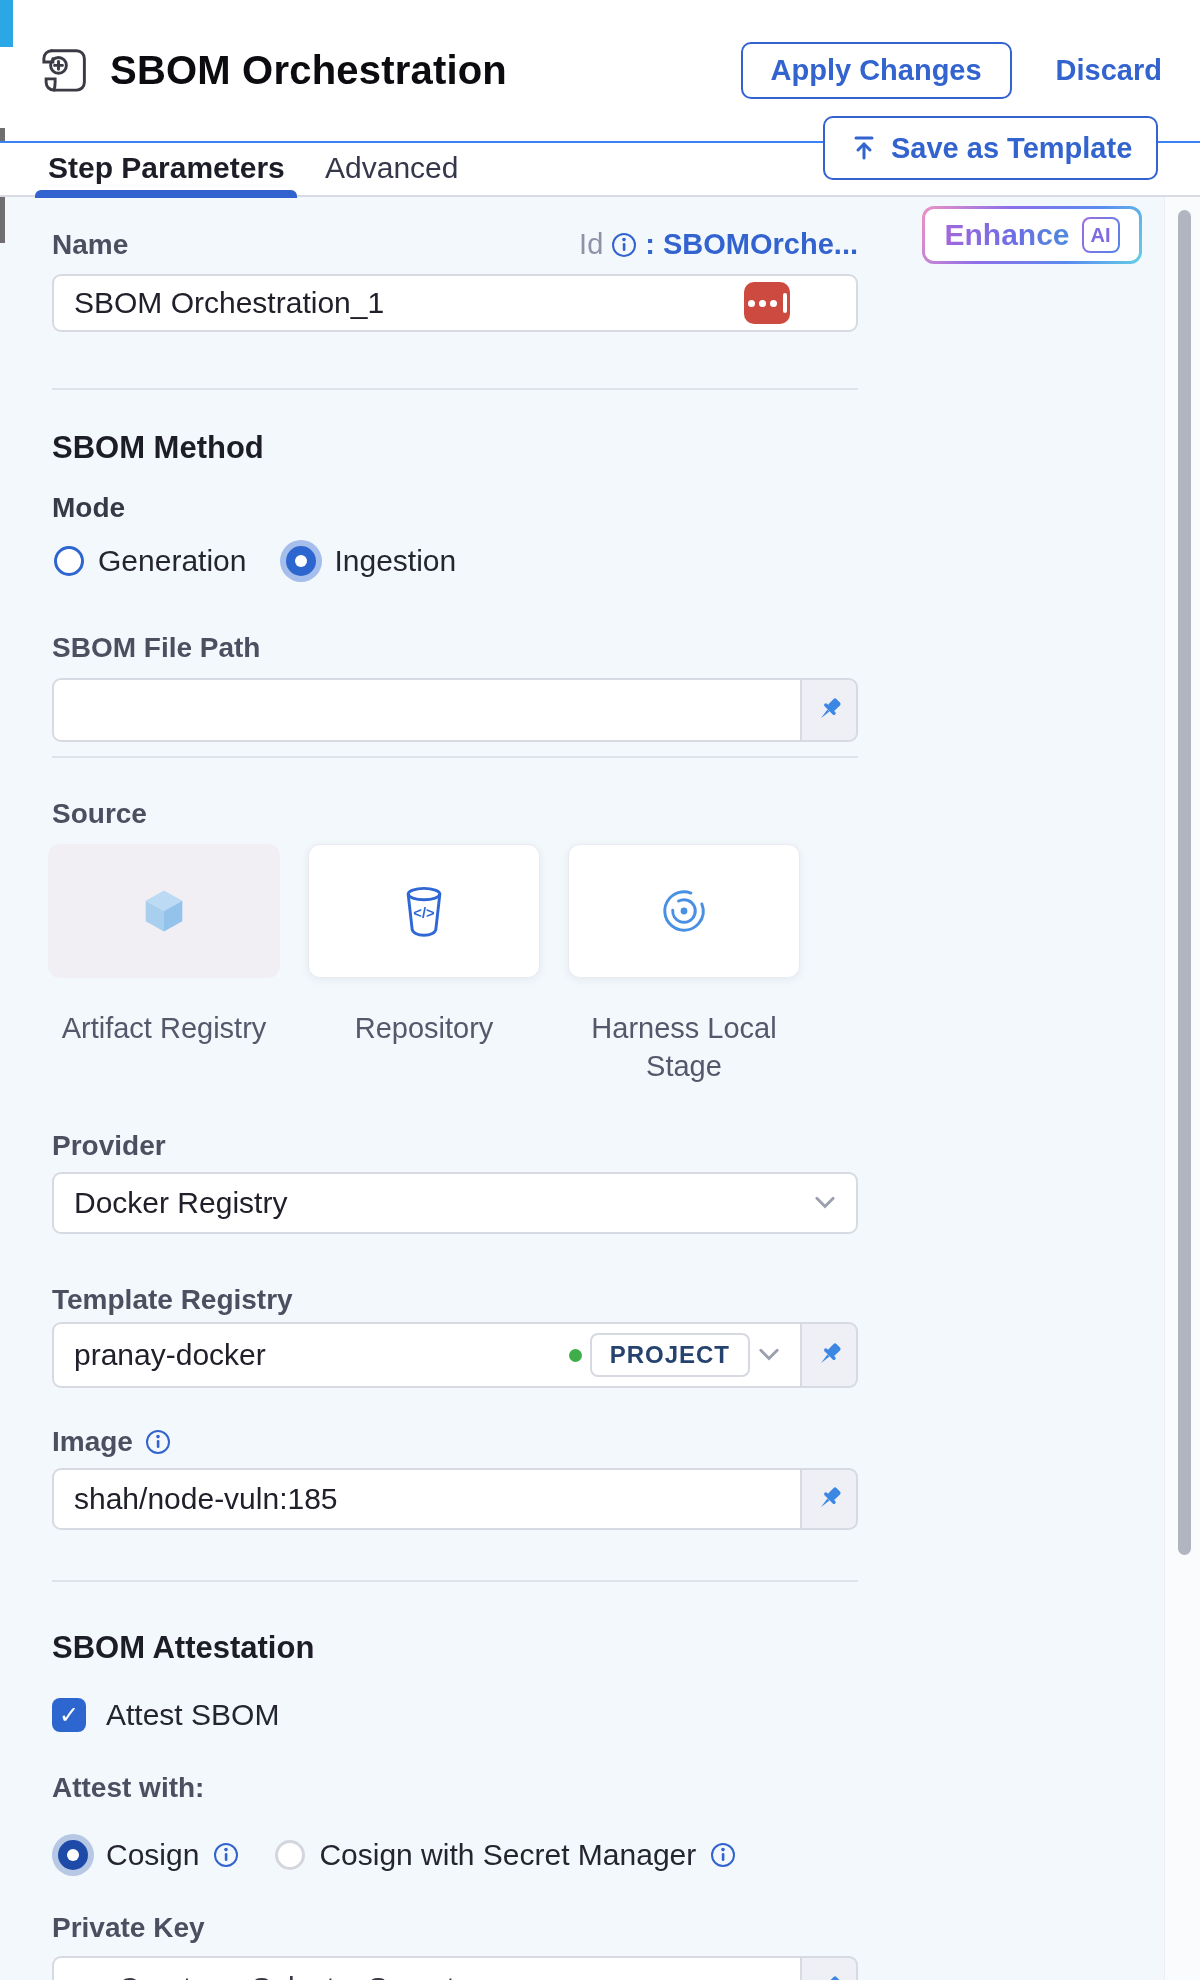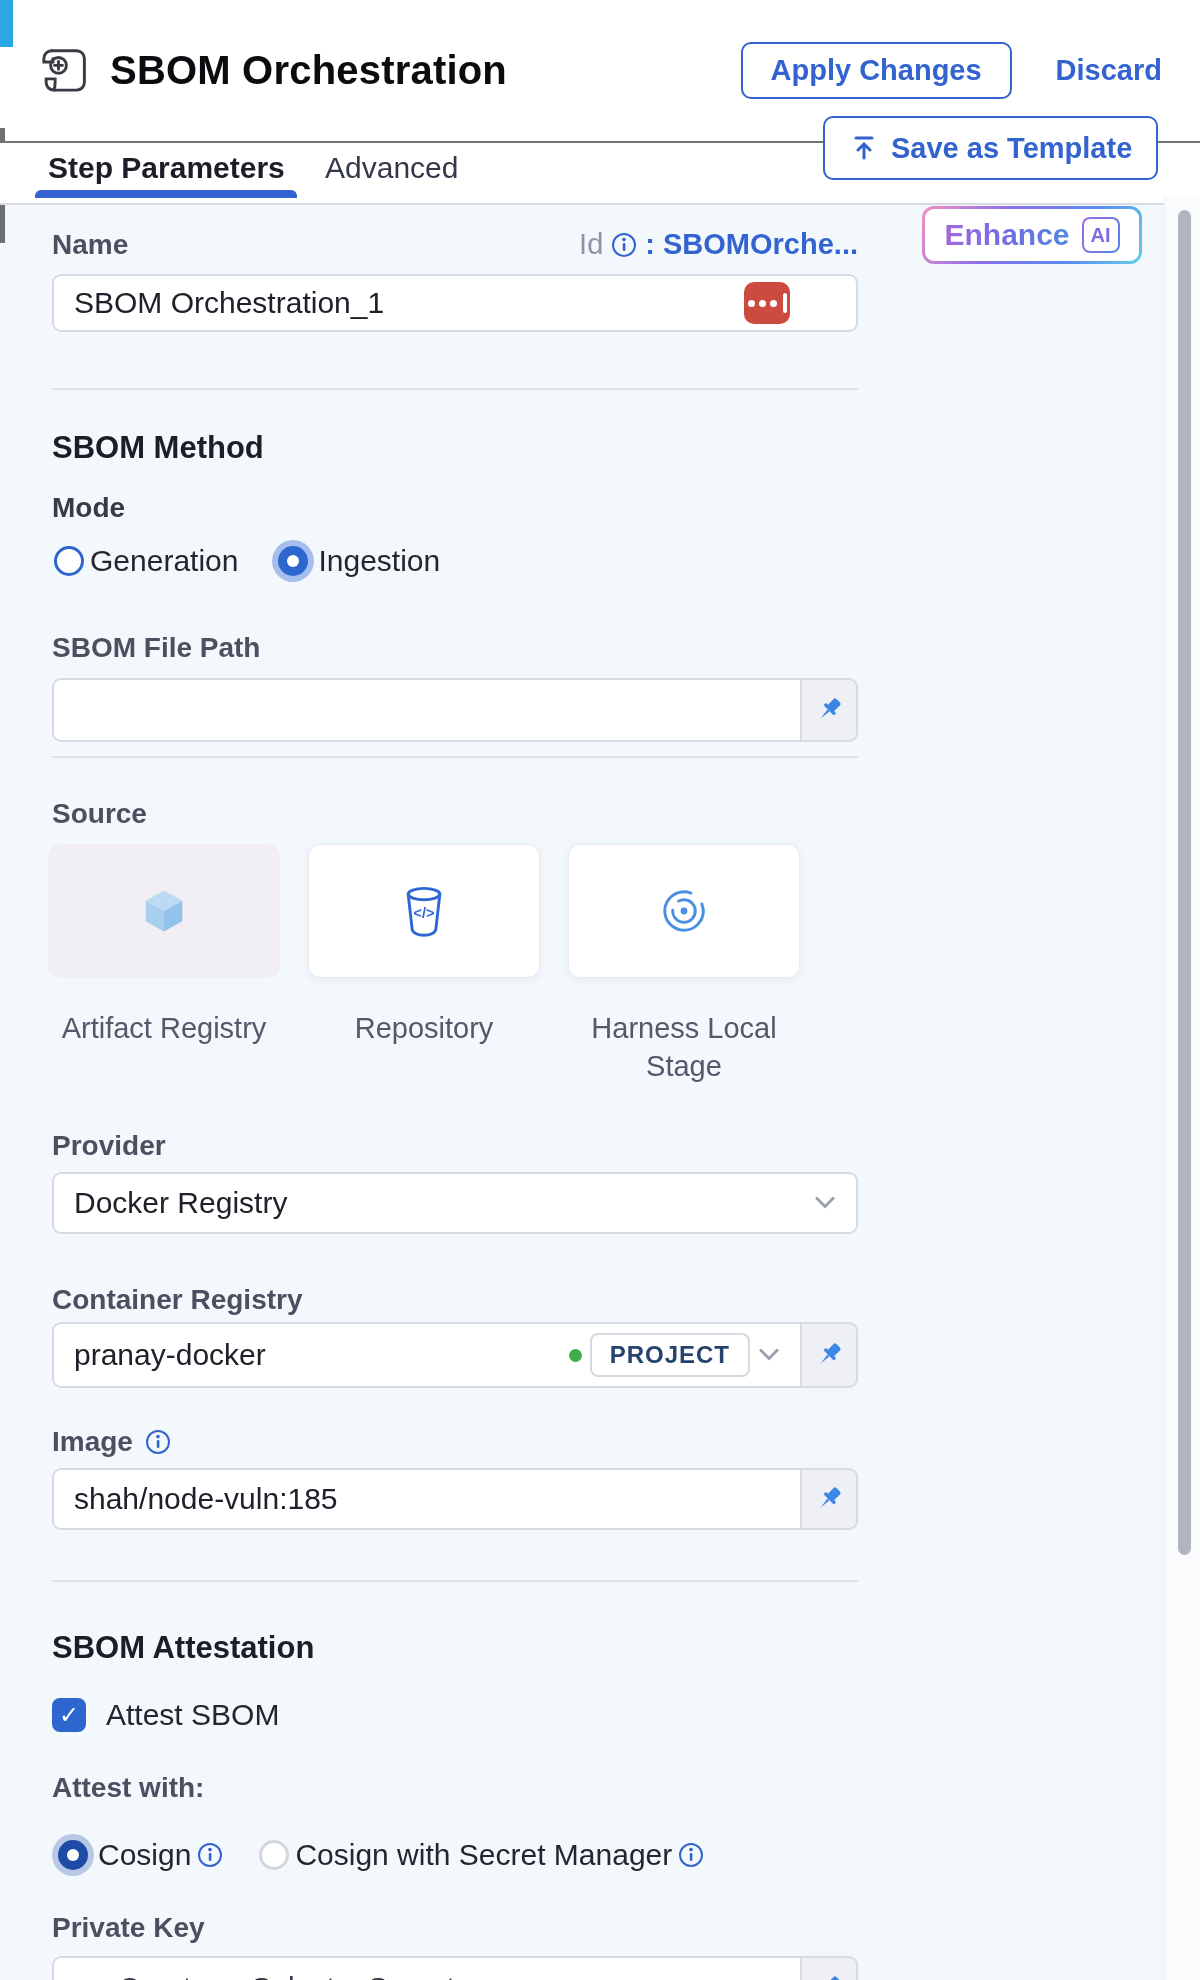--- a/index.html
+++ b/index.html
@@ -16,22 +16,22 @@
     display:flex; align-items:center; padding-left:36px; }
   .corner-accent { left:0; top:0; width:13px; height:47px; background:#2aa7e4; }
   .edge-dark { left:0; top:128px; width:5px; height:115px; background:#6f6f71; }
   .page-title { font-size:40px; font-weight:800; color:#0c0c10; margin-left:20px; letter-spacing:.2px; }
   .btn-outline { display:inline-flex; align-items:center; gap:12px; background:#fff;
     border:2.5px solid #3263cf; color:#3263cf; border-radius:10px; font-weight:700; cursor:pointer; }
   .apply-btn { margin-left:auto; font-size:29px; padding:10px 28px; }
   .discard-link { font-size:29px; font-weight:700; color:#3263cf; margin:0 38px 0 44px; cursor:pointer; }
 
   
-  .tabbar { left:0; top:141px; width:1200px; height:64px; background:#fff;
-    border-top:2px solid #737373; border-bottom:2px solid #d8dbe3; }
+  .tabbar { left:0; top:141px; width:1200px; height:56px; background:#fff;
+    border-top:2px solid #3b82f6; border-bottom:2px solid #d8dbe3; }
   .tab { position:absolute; top:8px; font-size:30px; }
   .tab-active { left:48px; font-weight:700; color:#1d1d27; }
   .tab-inactive { left:325px; font-weight:400; color:#35374a; }
   .tab-underline { position:absolute; left:35px; top:47px; width:262px; height:8px;
     background:#3263cf; border-radius:6px 6px 0 0; }
   .save-template-btn { position:absolute; left:823px; top:116px; height:64px; z-index:3;
     font-size:29px; padding:0 24px; }
 
   
   .label { font-size:28px; font-weight:600; color:#4d4f60; }
@@ -62,21 +62,21 @@
   .id-gray { color:#8f92a6; font-weight:400; }
   .id-link { color:#3263cf; font-weight:700; cursor:pointer; }
 
   .lastpass { width:46px; height:42px; background:#cc4a3f; border-radius:10px;
     display:flex; align-items:center; justify-content:center; gap:4px; cursor:pointer; }
   .lastpass i { width:7px; height:7px; background:#fff; border-radius:50%; }
   .lastpass b { width:4px; height:20px; background:#fff; border-radius:2px; margin-left:2px; }
 
   
   .radio-row { display:flex; align-items:center; gap:36px; }
-  .radio-item { display:flex; align-items:center; gap:6px; }
+  .radio-item { display:flex; align-items:center; gap:14px; }
   .radio { width:30px; height:30px; border-radius:50%; background:#fff; border:3px solid #2e66d0; cursor:pointer; flex:none; }
   .radio.off-gray { border-color:#d4d6de; }
   .radio.on { border:none; background:#2e66d0; box-shadow:0 0 0 6px rgba(47,102,208,.4); position:relative; margin:0 4px; }
   .radio.on.navy { background:#1e4ba8; box-shadow:0 0 0 6px rgba(30,75,168,.28); }
   .radio.on::after { content:""; position:absolute; left:50%; top:50%; width:12px; height:12px;
     margin:-6px 0 0 -6px; border-radius:50%; background:#fff; }
   .radio-label { font-size:30px; color:#25252f; }
   .checkbox { width:34px; height:34px; border-radius:8px; background:#2e66d0; cursor:pointer;
     display:flex; align-items:center; justify-content:center; }
   .checkbox::after { content:"✓"; color:#fff; font-size:24px; font-weight:700; }
@@ -246,21 +246,21 @@
   <div class="abs label" style="left:52px; top:1130px;">Provider</div>
   <div class="abs input-box select-box" style="left:52px; top:1172px; width:806px; height:62px;">
     <span>Docker Registry</span>
     <span>
       <svg width="22" height="14" viewBox="0 0 18 12" fill="none" stroke="#9aa0ad" stroke-width="2.5" stroke-linecap="round">
           <path d="M2 2 L9 9 L16 2"></path>
         </svg>
     </span>
   </div>
 
-  <div class="abs label" style="left:52px; top:1284px;">Container Registry</div>
+  <div class="abs label" style="left:52px; top:1284px;">Template Registry</div>
   <div class="abs field-row" style="left:52px; top:1322px; width:806px; height:66px;">
     <div class="input-box" style="gap:8px;">
       <input value="pranay-docker" style="">
       <span class="dot-green"></span>
       <span class="scope-badge">PROJECT</span>
       <span>
         <svg width="22" height="14" viewBox="0 0 18 12" fill="none" stroke="#9aa0ad" stroke-width="2.5" stroke-linecap="round">
             <path d="M2 2 L9 9 L16 2"></path>
           </svg>
       </span>

